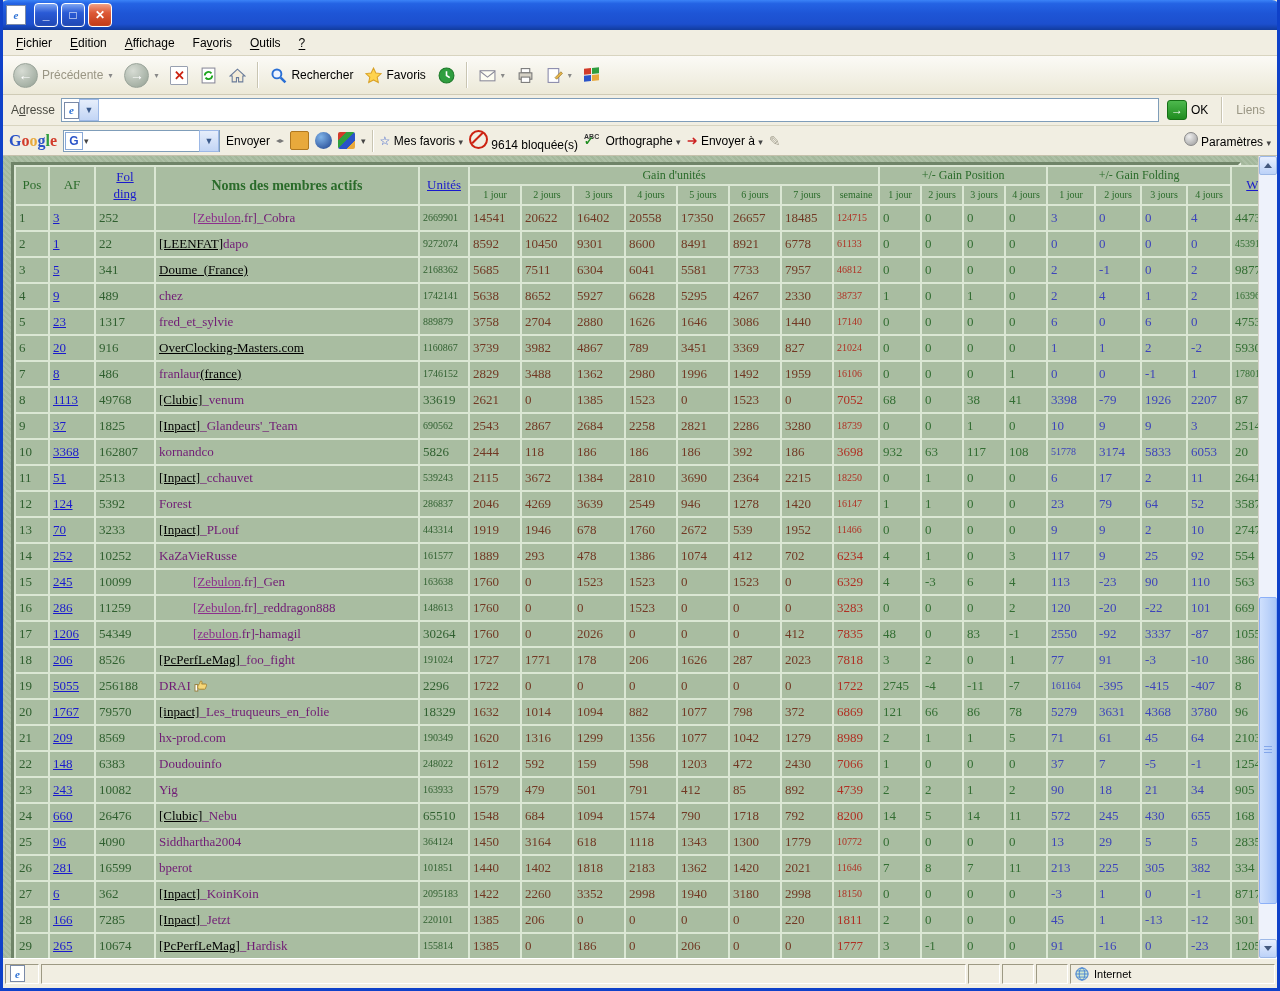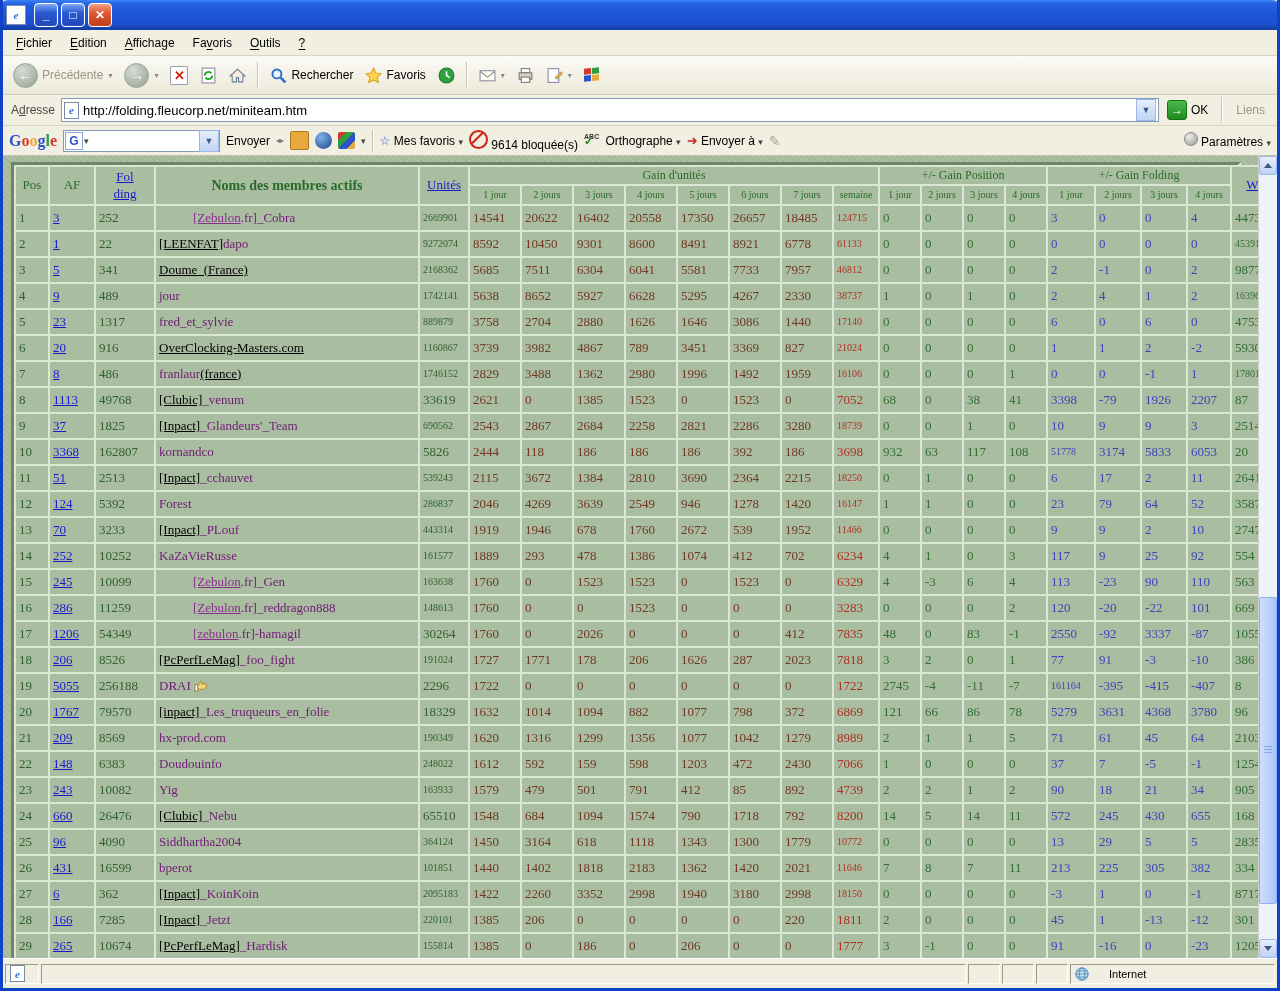--- a/index.html
+++ b/index.html
@@ -109,21 +109,21 @@
   .tri-down{width:0;height:0;border-left:4px solid transparent;border-right:4px solid transparent;border-top:5px solid #44597e;}
   .sthumb{position:absolute;left:0;right:0;top:55%;height:38%;border:1px solid #8cb0f8;border-radius:2px;
     background:linear-gradient(90deg,#cfe0fd,#aac6f6);display:flex;align-items:center;justify-content:center;}
   .sthumb .grip{width:8px;height:8px;background:repeating-linear-gradient(180deg,#84a7ea 0 1px,transparent 1px 3px);}
   
   .statusbar{height:25px;flex:0 0 25px;background:#f1eee2;border-top:1px solid #fff;display:flex;align-items:center;
     font-size:11px;padding:2px 2px;gap:2px;}
   .pane{height:18px;border:1px solid;border-color:#9d9983 #fff #fff #9d9983;display:flex;align-items:center;padding:0 4px;}
   .pane.main{flex:1;}
   .pane.tiny{width:22px;}
-  .pane.inet{width:195px;gap:20px;}
+  .pane.inet{width:195px;gap:5px;}
   .page-ico{width:13px;height:15px;background:#fff;border:1px solid #7a8aa8;position:relative;
     display:inline-flex;align-items:center;justify-content:center;}
   .page-ico .e{color:#2a6fd4;font-family:"Liberation Serif",serif;font-weight:bold;font-style:italic;font-size:11px;line-height:10px;}
   .winflag{display:inline-block;width:16px;height:14px;transform:skewY(-6deg);}
   .winflag i{display:block;float:left;width:7px;height:6px;margin:0 1px 1px 0;}
 </style>
 </head>
 <body>
 
 <div class="window">
@@ -228,21 +228,20 @@
         </span>
     </span>
   </div>
 
   <div class="addressbar">
     <span class="addr-label">A<u>d</u>resse</span>
     <span class="addr-input">
       <span class="page-ico">
           <span class="e">e</span>
         </span>
-      <span class="url">http://folding.fleucorp.net/miniteam.htm</span>
       <span class="combo-btn">▼</span>
     </span>
     <span class="ok-btn">
       <span class="ok-ico">→</span>
       <span>OK</span>
     </span>
     <span class="tsep"></span>
     <span class="links-label">Liens</span>
   </div>
 
@@ -417,21 +416,21 @@
               <td class="c-f">2</td>
               <td class="c-f">-1</td>
               <td class="c-f">0</td>
               <td class="c-f">2</td>
               <td class="c-wu">9877</td>
             </tr>
             <tr>
               <td class="c-pos">4</td>
               <td class="c-af"><a>9</a></td>
               <td class="c-fold">489</td>
-              <td class="c-name nsz1"><span class="n-g">jour</span></td>
+              <td class="c-name nsz1"><span class="n-g">chez</span></td>
               <td class="c-u sm">1742141</td>
               <td class="c-d">5638</td>
               <td class="c-d">8652</td>
               <td class="c-d">5927</td>
               <td class="c-d">6628</td>
               <td class="c-d">5295</td>
               <td class="c-d">4267</td>
               <td class="c-d">2330</td>
               <td class="c-w sm">38737</td>
               <td class="c-p">1</td>
@@ -946,21 +945,21 @@
               <td class="c-p">0</td>
               <td class="c-p">0</td>
               <td class="c-f">13</td>
               <td class="c-f">29</td>
               <td class="c-f">5</td>
               <td class="c-f">5</td>
               <td class="c-wu">2835</td>
             </tr>
             <tr>
               <td class="c-pos">26</td>
-              <td class="c-af"><a>431</a></td>
+              <td class="c-af"><a>281</a></td>
               <td class="c-fold">16599</td>
               <td class="c-name nsz1"><span class="n-g">bperot</span></td>
               <td class="c-u sm">101851</td>
               <td class="c-d">1440</td>
               <td class="c-d">1402</td>
               <td class="c-d">1818</td>
               <td class="c-d">2183</td>
               <td class="c-d">1362</td>
               <td class="c-d">1420</td>
               <td class="c-d">2021</td>

